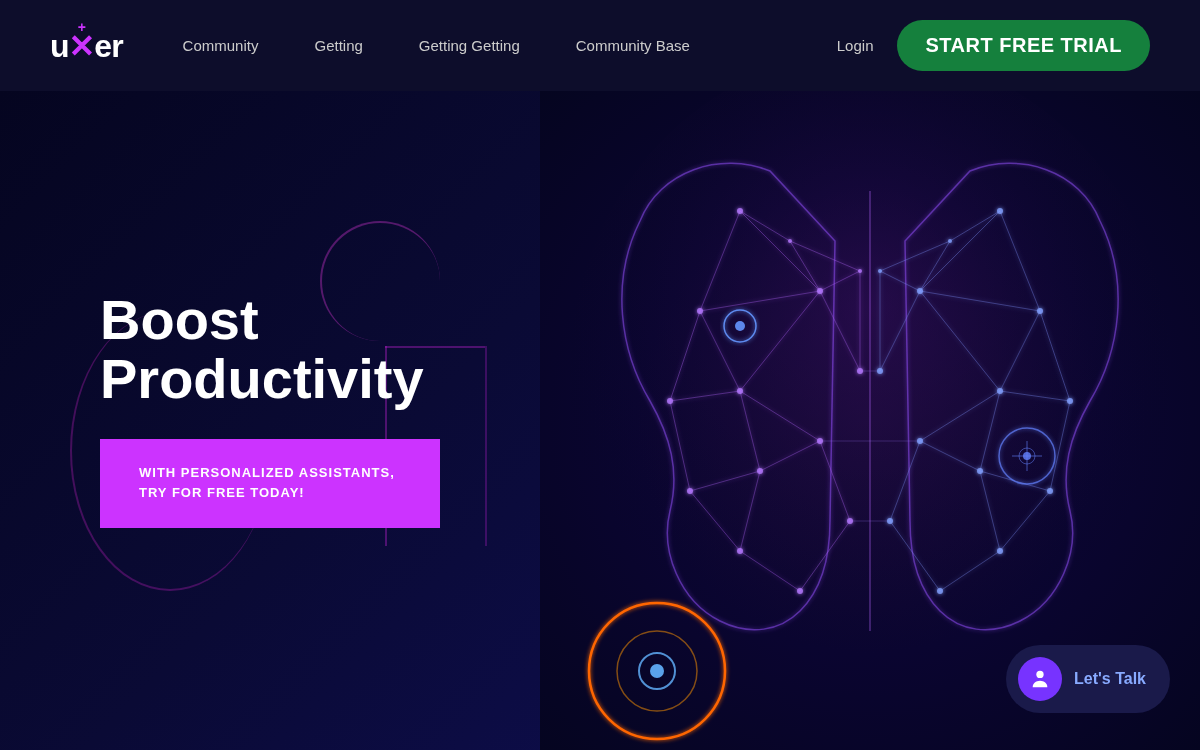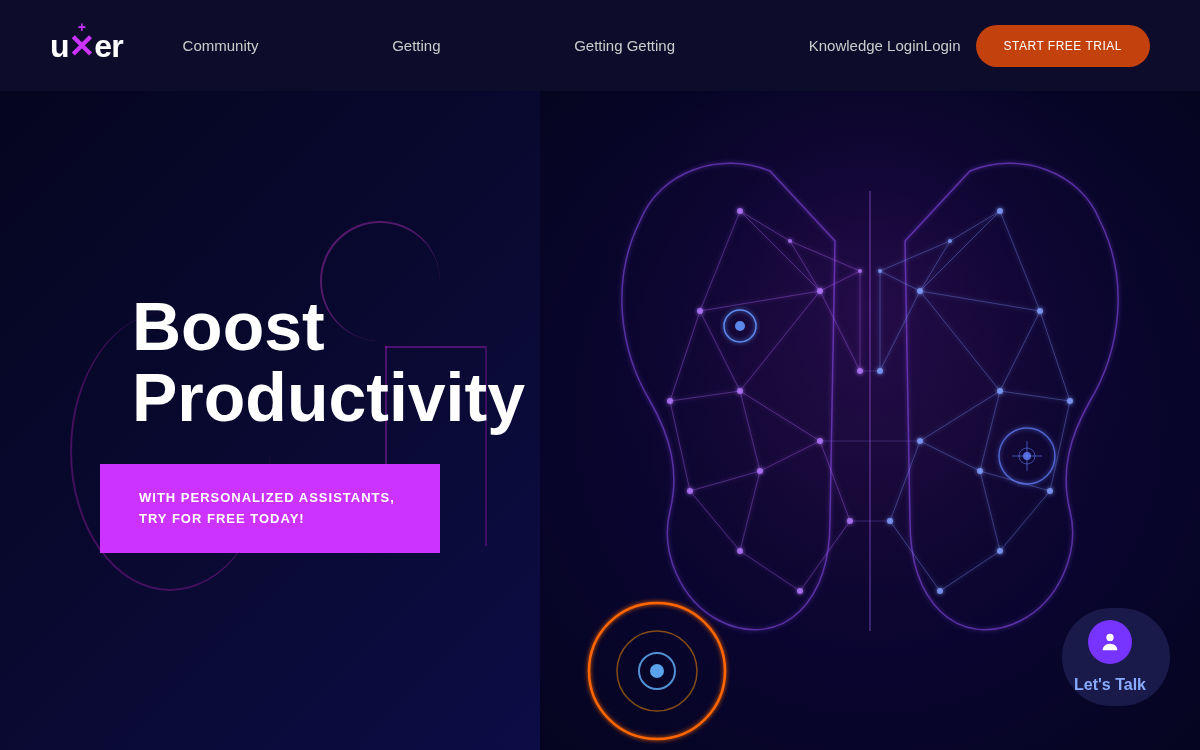--- a/index.html
+++ b/index.html
@@ -37,50 +37,49 @@
       position: absolute;
       top: -8px;
       left: 50%;
       transform: translateX(-50%);
       font-size: 14px;
       color: #cc33ff;
     }
     .nav-links {
       display: flex;
       align-items: center;
-      gap: 43px;
+      gap: 56px;
       flex: 1;
-      justify-content: space-between;
     }
     .nav-link {
       color: #ccc;
       text-decoration: none;
       font-size: 15px;
       font-weight: 400;
       cursor: pointer;
     }
     .nav-right {
       display: flex;
       align-items: center;
-      gap: 15px;
+      gap: 24px;
     }
     .login-link {
       color: #ccc;
       text-decoration: none;
       font-size: 15px;
       cursor: pointer;
     }
     .start-trial-btn {
-      background: #c2410c;
+      background: #15803d;
       color: white;
       border: none;
       border-radius: 50px;
       padding: 14px 28px;
-      font-size: 12px;
-      font-weight: 400;
+      font-size: 20px;
+      font-weight: 700;
       letter-spacing: 0.5px;
       cursor: pointer;
       white-space: nowrap;
     }
 
     
     .hero {
       position: absolute;
       top: 91px;
       left: 0; right: 0;
@@ -138,26 +137,25 @@
     }
 
     
     .hero-content {
       position: absolute;
       top: 200px;
       left: 100px;
       width: 480px;
     }
     .hero-title {
-      font-size: 68px;
+      font-size: 56px;
       font-weight: 800;
       color: white;
       line-height: 1.05;
       margin-bottom: 30px;
-      margin-left: 32px;
     }
     .hero-subtitle-box {
       background: #cc33ff;
       display: inline-block;
       padding: 24px 39px;
       max-width: 340px;
     }
     .hero-subtitle {
       color: white;
       font-size: 13px;
@@ -187,31 +185,30 @@
       position: absolute;
       top: 0;
       left: 0;
       width: 100%;
       height: 100%;
     }
 
     
     .lets-talk {
       position: absolute;
-      bottom: 44px;
+      bottom: 37px;
       right: 30px;
       background: #1a1a4a;
       border-radius: 50px;
       padding: 12px 24px 12px 12px;
       display: flex;
       align-items: center;
       gap: 12px;
       cursor: pointer;
       z-index: 20;
-      flex-direction: column;
     }
     .lets-talk-icon {
       width: 44px;
       height: 44px;
       background: #7733ff;
       border-radius: 50%;
       display: flex;
       align-items: center;
       justify-content: center;
       color: white;
@@ -230,21 +227,21 @@
   <div class="logo-area">
     <span class="logo-text">
       u<span class="logo-x">✕</span>er
     </span>
   </div>
 
   <div class="nav-links">
     <a class="nav-link">Community</a>
     <a class="nav-link">Getting</a>
     <a class="nav-link">Getting Getting</a>
-    <a class="nav-link">Knowledge Login</a>
+    <a class="nav-link">Community Base</a>
   </div>
 
   <div class="nav-right">
     <a class="login-link">Login</a>
     <button class="start-trial-btn">START FREE TRIAL</button>
   </div>
 </nav>
 
 <section class="hero">
 

